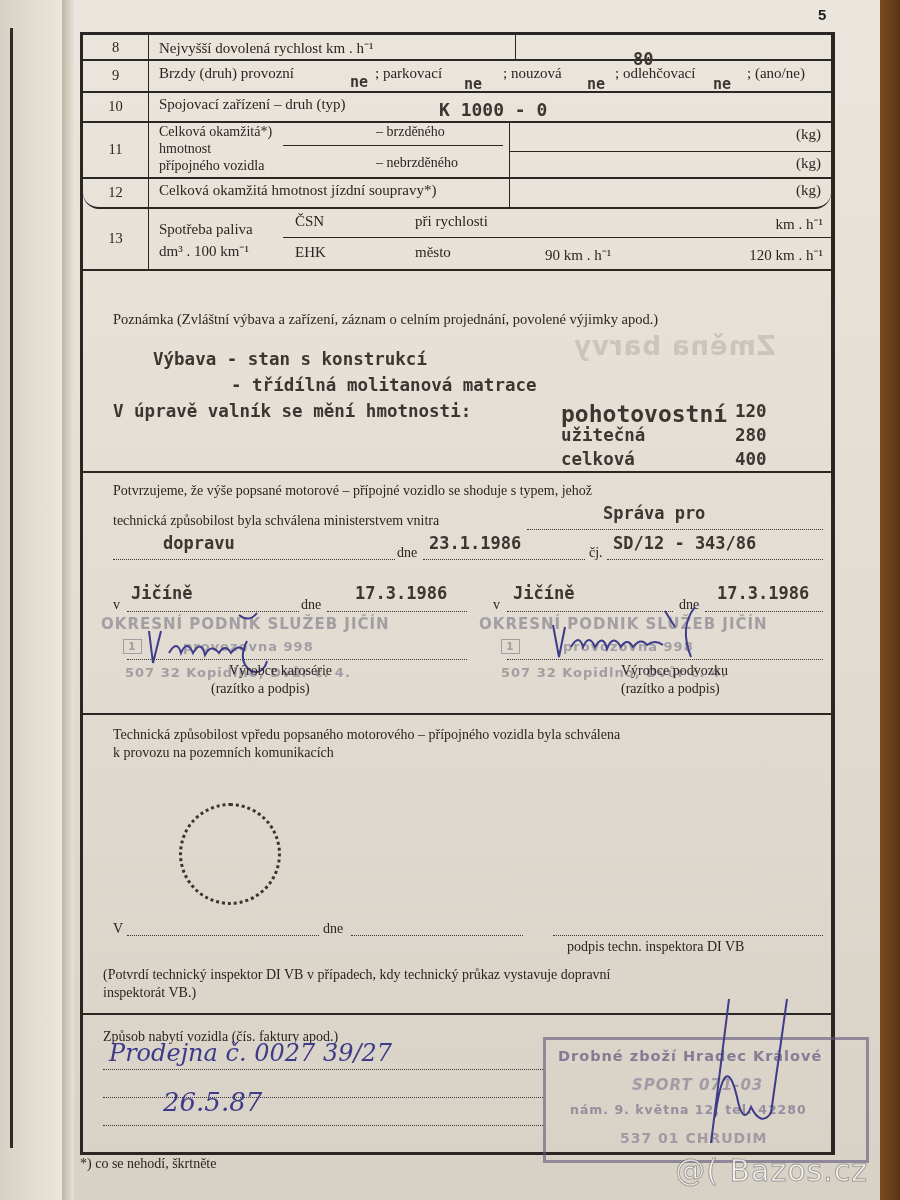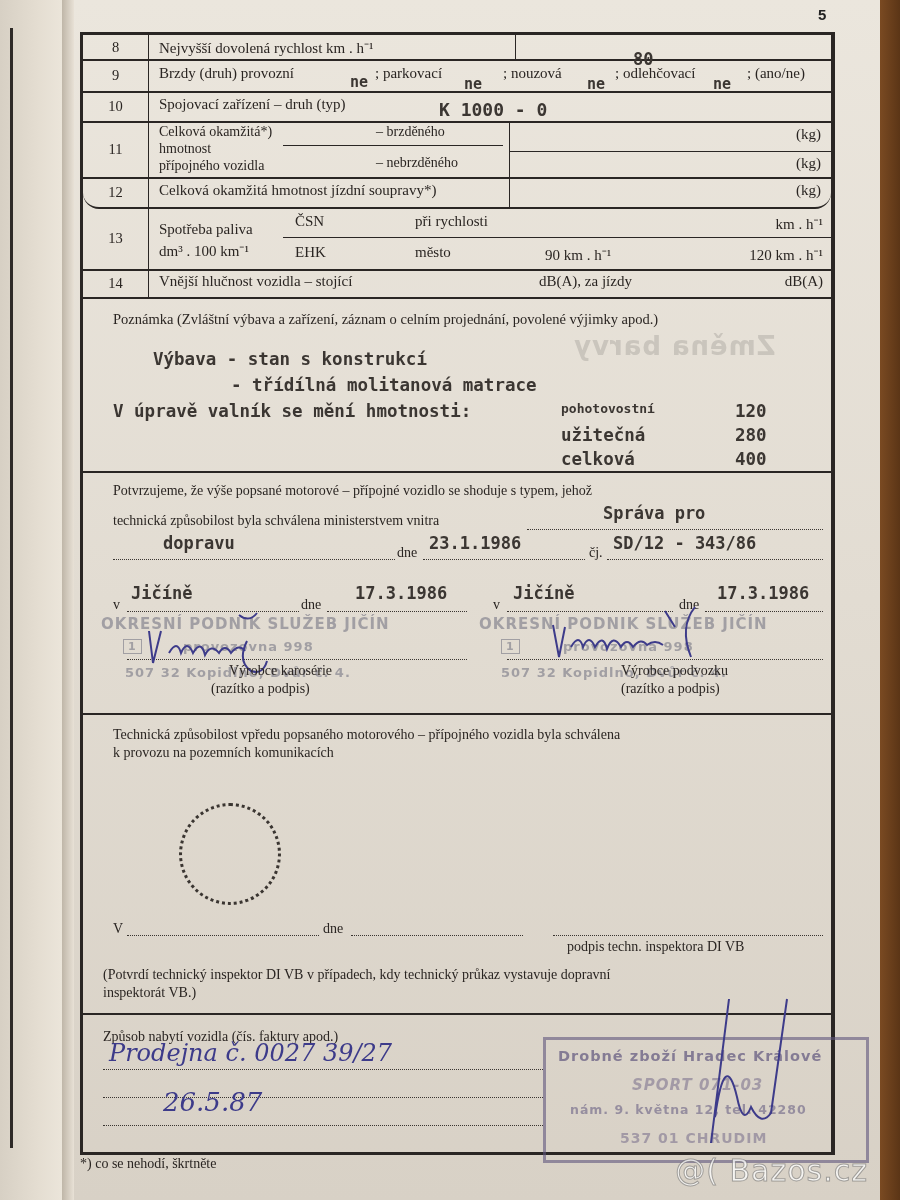--- a/index.html
+++ b/index.html
@@ -134,34 +134,28 @@
       <div class="cell" style="left:212px;top:6px;">ČSN</div>
       <div class="cell" style="left:332px;top:6px;">při rychlosti</div>
       <div class="cell" style="right:8px;top:6px;">km . h⁻¹</div>
       <div class="hline" style="left:200px;right:0;top:30px;"></div>
       <div class="cell" style="left:212px;top:37px;">EHK</div>
       <div class="cell" style="left:332px;top:37px;">město</div>
       <div class="cell" style="left:462px;top:37px;">90 km . h⁻¹</div>
       <div class="cell" style="right:8px;top:37px;">120 km . h⁻¹</div>
     </div>
 
-    <div class="row" style="top:234px;height:28px;">
-      <div class="num">14</div>
-      <div class="cell" style="left:76px;top:4px;">Vnější hlučnost vozidla – stojící</div>
-      <div class="cell" style="left:456px;top:4px;">dB(A), za jízdy</div>
-      <div class="cell" style="right:8px;top:4px;">dB(A)</div>
-    </div>
 
     <div class="row" style="top:262px;height:174px;">
       <div class="stamp" style="left:490px;top:34px;font-size:26px;color:rgba(120,115,110,0.25);transform:scaleX(-1);">Změna barvy</div>
       <div class="cell" style="left:30px;top:14px;font-size:14.5px;">Poznámka (Zvláštní výbava a zařízení, záznam o celním projednání, povolené výjimky apod.)</div>
       <div class="cell typed" style="left:148px;top:78px;font-size:17.5px;">- třídílná molitanová matrace</div>
       <div class="cell typed" style="left:70px;top:52px;font-size:17.5px;">Výbava - stan s konstrukcí</div>
       <div class="cell typed" style="left:30px;top:104px;font-size:17.5px;">V úpravě valník se mění hmotnosti:</div>
-      <div class="cell typed" style="left:478px;top:104px;font-size:13px;">pohotovostní</div>
+      <div class="cell typed" style="left:478px;top:104px;font-size:23px;">pohotovostní</div>
       <div class="cell typed" style="left:652px;top:104px;font-size:17.5px;">120</div>
       <div class="cell typed" style="left:478px;top:128px;font-size:17.5px;">užitečná</div>
       <div class="cell typed" style="left:652px;top:128px;font-size:17.5px;">280</div>
       <div class="cell typed" style="left:478px;top:152px;font-size:17.5px;">celková</div>
       <div class="cell typed" style="left:652px;top:152px;font-size:17.5px;">400</div>
     </div>
 
     <div class="row" style="top:436px;height:242px;">
       <div class="cell small" style="left:30px;top:12px;">Potvrzujeme, že výše popsané motorové – přípojné vozidlo se shoduje s typem, jehož</div>
       <div class="cell small" style="left:30px;top:42px;">technická způsobilost byla schválena ministerstvem vnitra</div>

